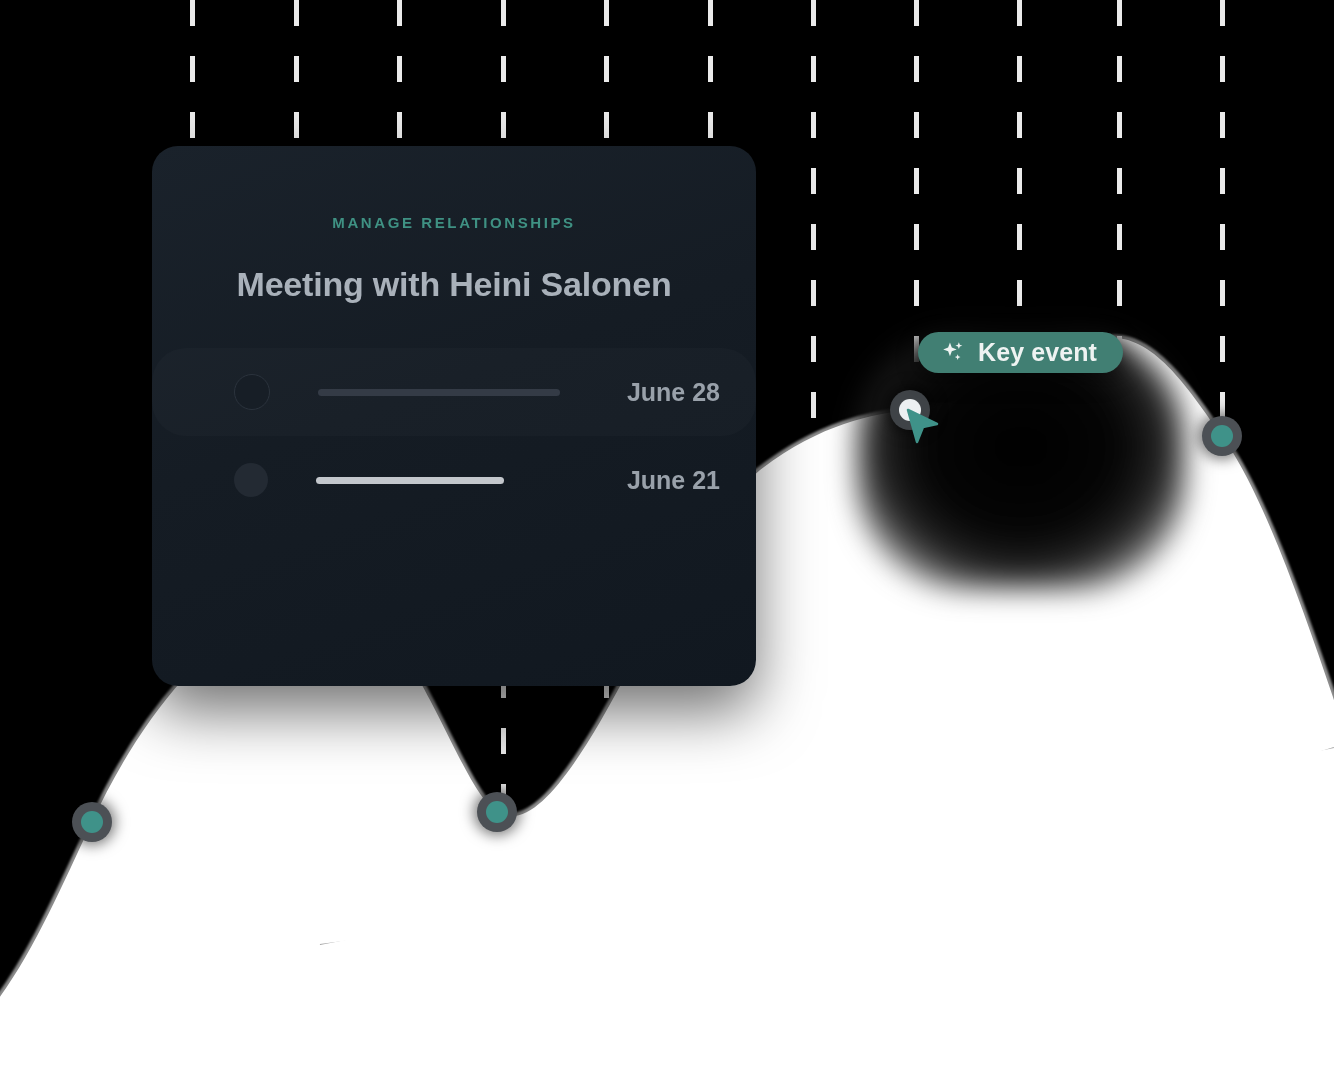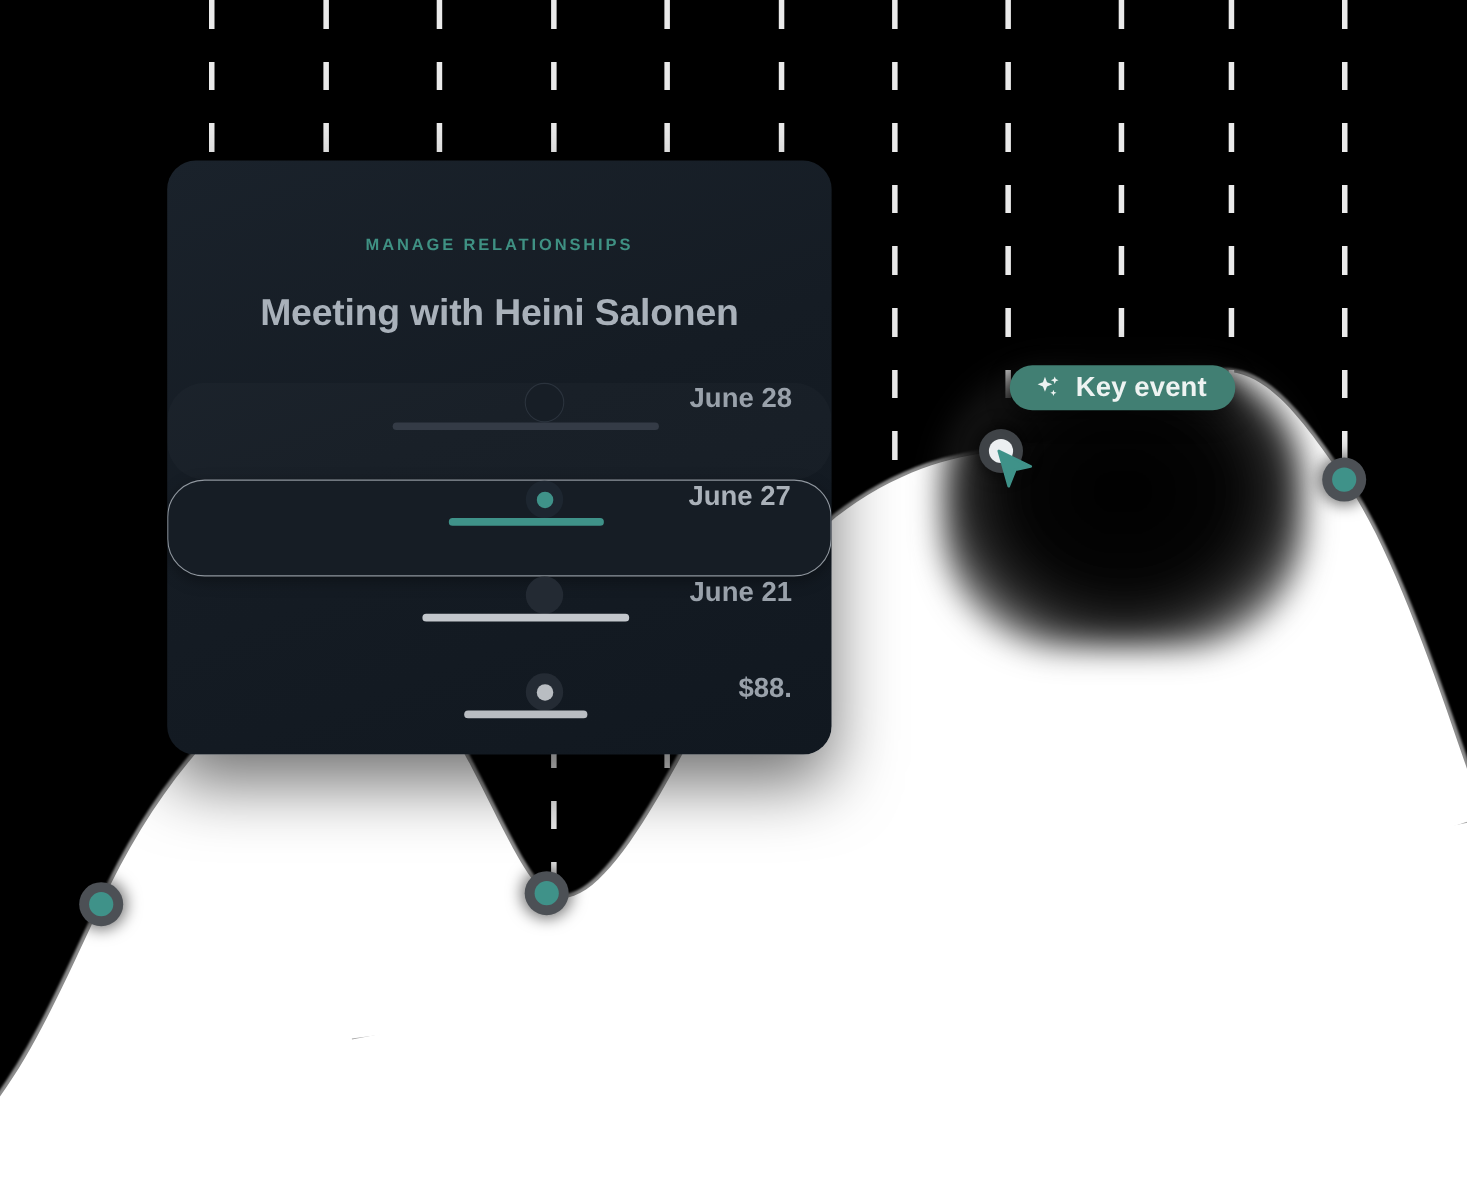--- a/index.html
+++ b/index.html
@@ -88,21 +88,20 @@
     color:#a9b1ba;font-size:34px;font-weight:700;letter-spacing:-.2px;
   }
 
   .rows{position:absolute;left:0;right:0;top:202px;}
   .row{
     position:relative;
     height:88px;margin-bottom:0;
     display:flex;align-items:center;
     border-radius:34px;
     box-sizing:border-box;
-    flex-direction:column;
   }
   .row .bullet{
     margin-left:82px;
     width:34px;height:34px;border-radius:50%;
     flex:0 0 34px;
     display:flex;align-items:center;justify-content:center;
   }
   .row .bullet .inner{width:15px;height:15px;border-radius:50%;display:block;}
   .row .bar{height:7px;border-radius:4px;margin-left:48px;}
   .row .meta{
@@ -231,40 +230,26 @@
     <div class="rows">
 
       <div class="row r0">
         <span class="bullet">
           <span class="inner"></span>
         </span>
         <span class="bar"></span>
         <span class="meta">June 28</span>
       </div>
 
-      <div class="row r1">
-        <span class="bullet">
-          <span class="inner"></span>
-        </span>
-        <span class="bar"></span>
-        <span class="meta">June 27</span>
-      </div>
 
       <div class="row r2">
         <span class="bullet">
           <span class="inner"></span>
         </span>
         <span class="bar"></span>
         <span class="meta">June 21</span>
       </div>
 
-      <div class="row r3">
-        <span class="bullet">
-          <span class="inner"></span>
-        </span>
-        <span class="bar"></span>
-        <span class="meta">$88.</span>
-      </div>
 
     </div>
   </div>
 
 </div>
 
 </body></html>

